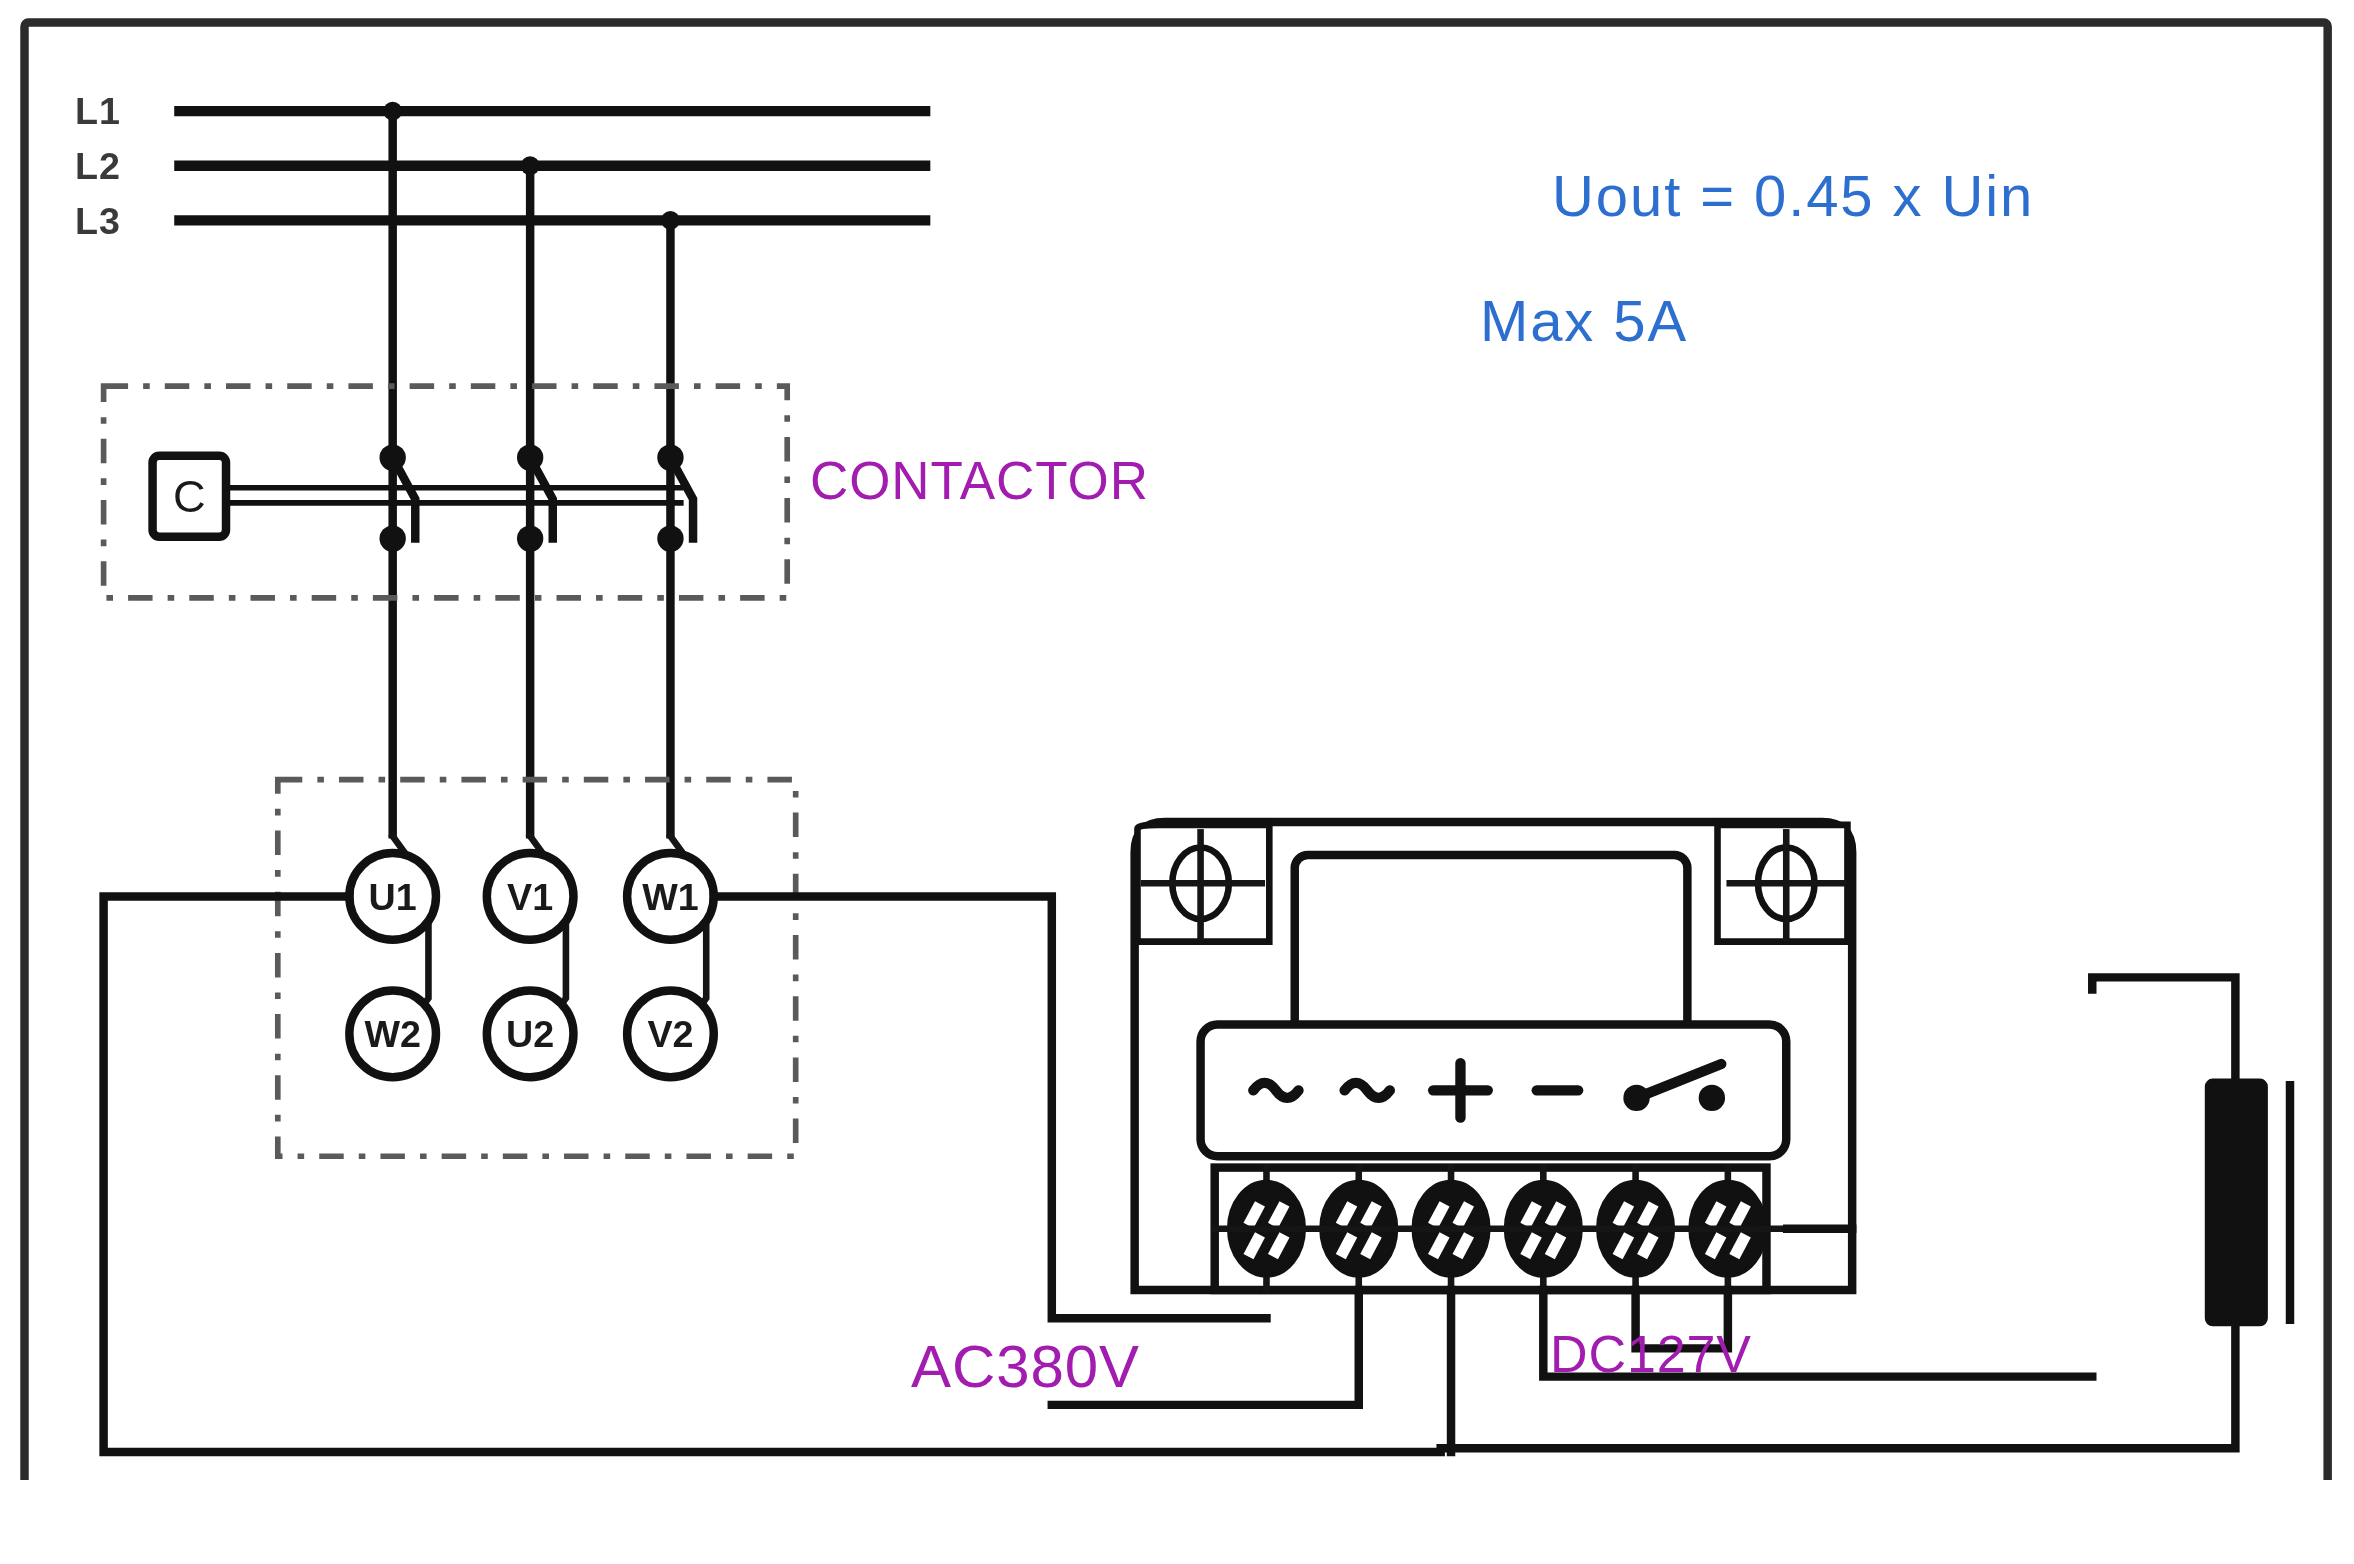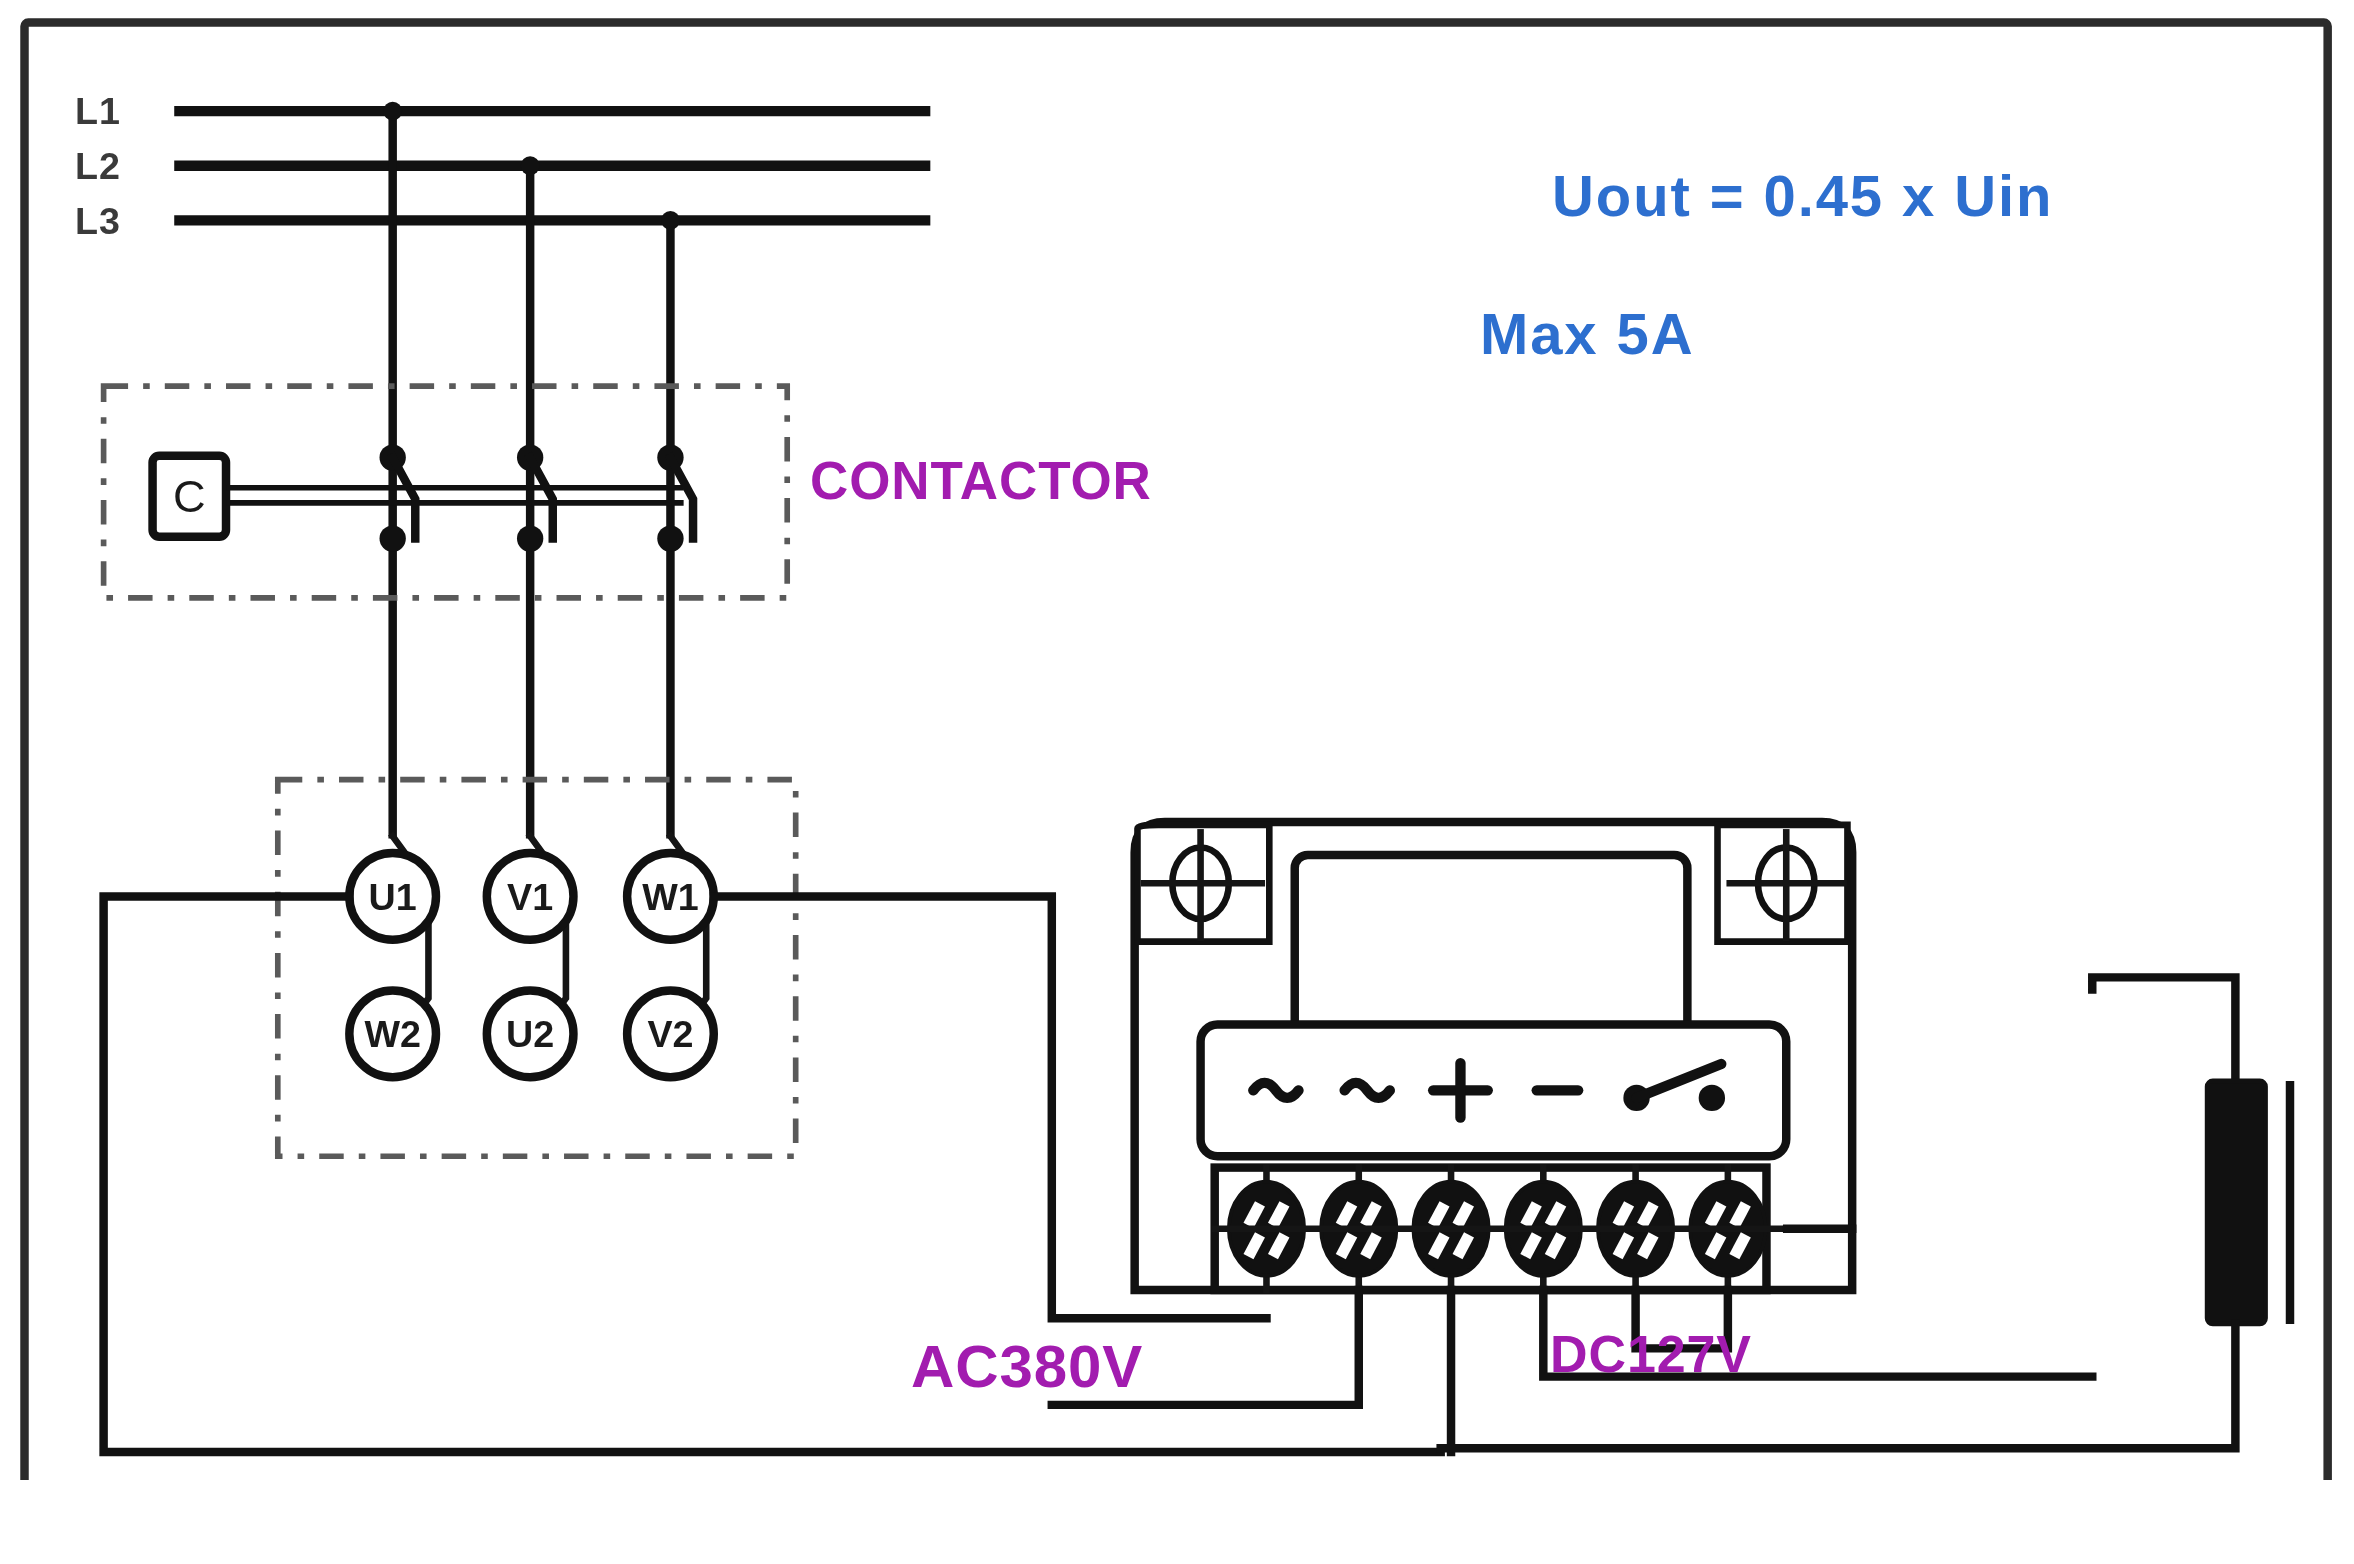--- a/index.html
+++ b/index.html
@@ -58,33 +58,33 @@
   .lbl-coil {
     font-family: "Liberation Sans", sans-serif;
     font-weight: 400;
     font-size: 48px;
     fill: #1a1a1a;
   }
 
   .anno {
     position: absolute;
     font-family: "Liberation Sans", sans-serif;
-    font-weight: 700;
+    font-weight: 400;
     white-space: pre;
     line-height: 1.08;
   }
   .anno-orange { color: #a21caf; }
   .anno-blue   { color: #2D6FCF; }
 
   #note-formula {
     left: 1480px; top: 102px;
     font-size: 58px;
     letter-spacing: 1.9px;
   }
-  #note-formula .line2 { display: block; margin-top: 13px; }
+  #note-formula .line2 { display: block; }
 
   #label-contactor {
     left: 810px; top: 452px;
     font-size: 53px;
     letter-spacing: 0.9px;
   }
   #label-braking {
     left: 1846px; top: 796px;
     width: 471px;
     text-align: right;

